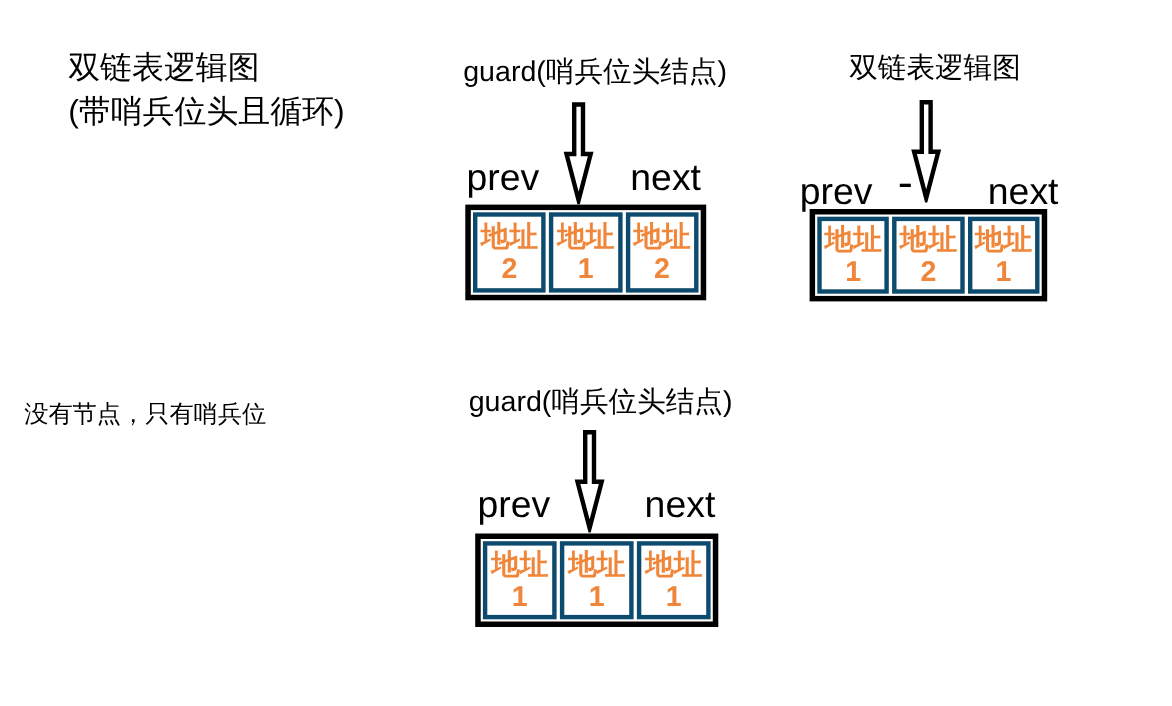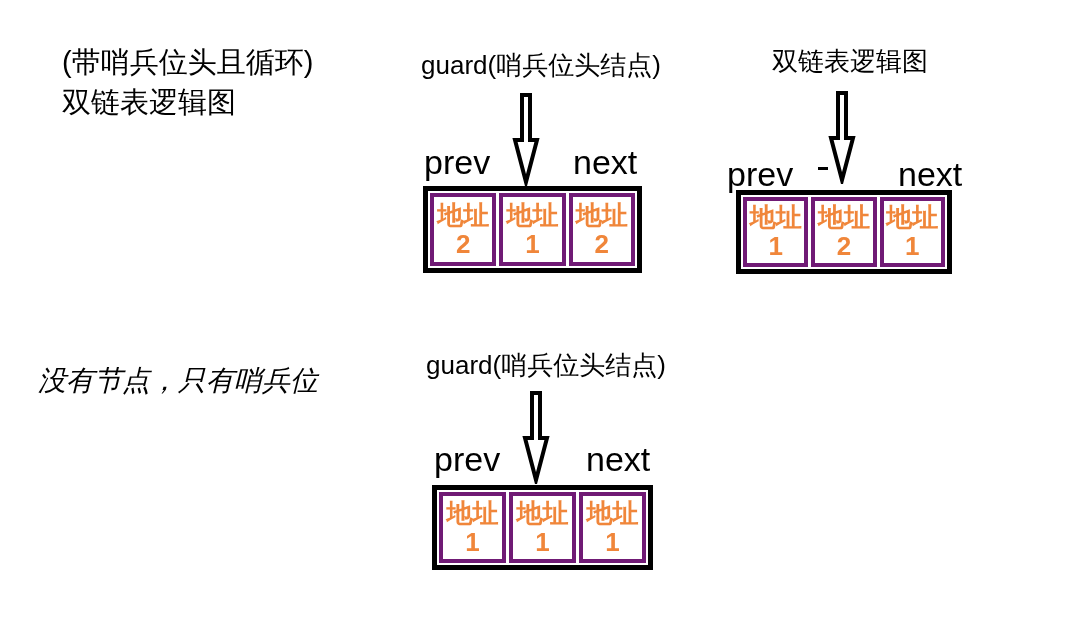--- a/index.html
+++ b/index.html
@@ -2,43 +2,43 @@
 <html><head>
 <meta charset="utf-8">
 <style>
   html,body{margin:0;padding:0;background:#fff;}
   #canvas{
     position:relative;width:1065px;height:642px;background:#ffffff;overflow:hidden;
     font-family:"Liberation Sans","DejaVu Sans",sans-serif;color:#000;
   }
   .caption{position:absolute;color:#000;}
   .caption-topleft{left:62px;top:42px;font-size:29px;line-height:40px;}
-  .caption-bottomleft{left:38px;top:362px;font-size:28px;font-style:italic;}
+  .caption-bottomleft{left:22px;top:362px;font-size:22px;}
   .node-title{position:absolute;font-size:26px;color:#000;text-align:center;white-space:nowrap;}
   .pn-label{position:absolute;font-size:34px;color:#000;}
   .node-box{
     position:absolute;border:5px solid #000;background:#fff;
     padding:2px;display:flex;gap:3px;box-sizing:border-box;
   }
   .cell{
-    flex:1;border:4px solid #701a75;background:#fff;
+    flex:1;border:4px solid #0c4a6e;background:#fff;
     display:flex;flex-direction:column;align-items:center;justify-content:center;
     color:#F0863A;font-size:26px;line-height:29px;font-weight:600;
   }
   .arrow{position:absolute;}
   .stray{position:absolute;background:#000;}
 </style>
 </head>
 <body>
 
 <div id="canvas">
 
   <div class="caption caption-topleft">
+    <div>双链表逻辑图</div>
     <div>(带哨兵位头且循环)</div>
-    <div>双链表逻辑图</div>
   </div>
 
   <div class="node-title" style="left:386px;top:48px;width:310px;">guard(哨兵位头结点)</div>
   <svg class="arrow" style="left:512px;top:92px;" width="28" height="94" viewBox="0 0 28 94">
     <polygon points="10,3 18,3 18,48 25,48 14,90 3,48 10,48" fill="#ffffff" stroke="#000000" stroke-width="4" stroke-linejoin="miter"></polygon>
   </svg>
   <div class="pn-label" style="left:424px;top:143px;">prev</div>
   <div class="pn-label" style="left:573px;top:143px;">next</div>
   <div class="node-box" style="left:423px;top:186px;width:219px;height:87px;">
     <div class="cell">

